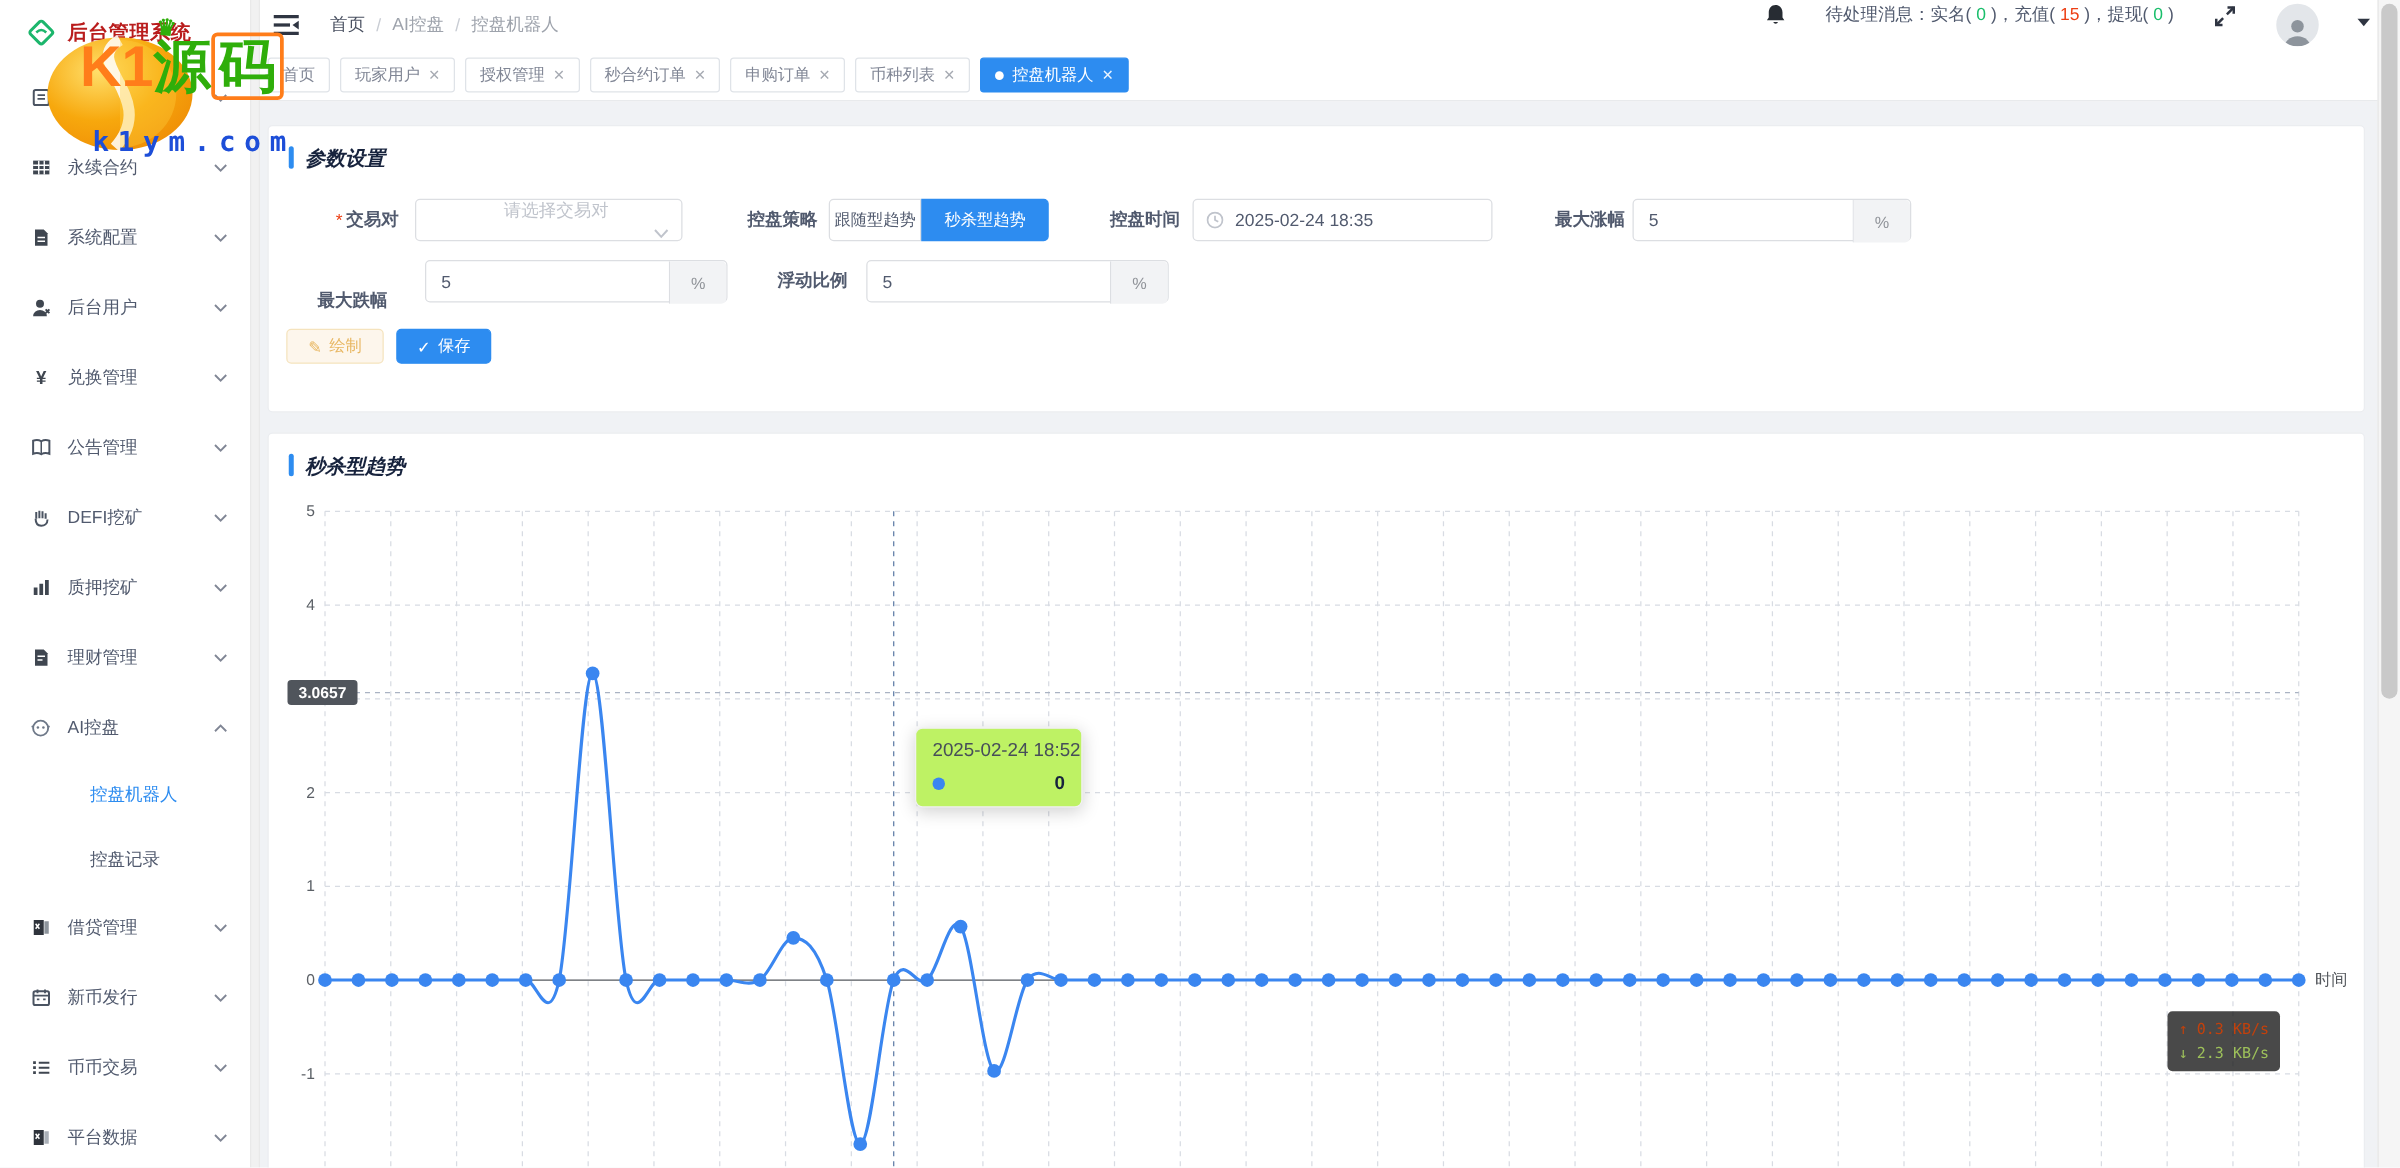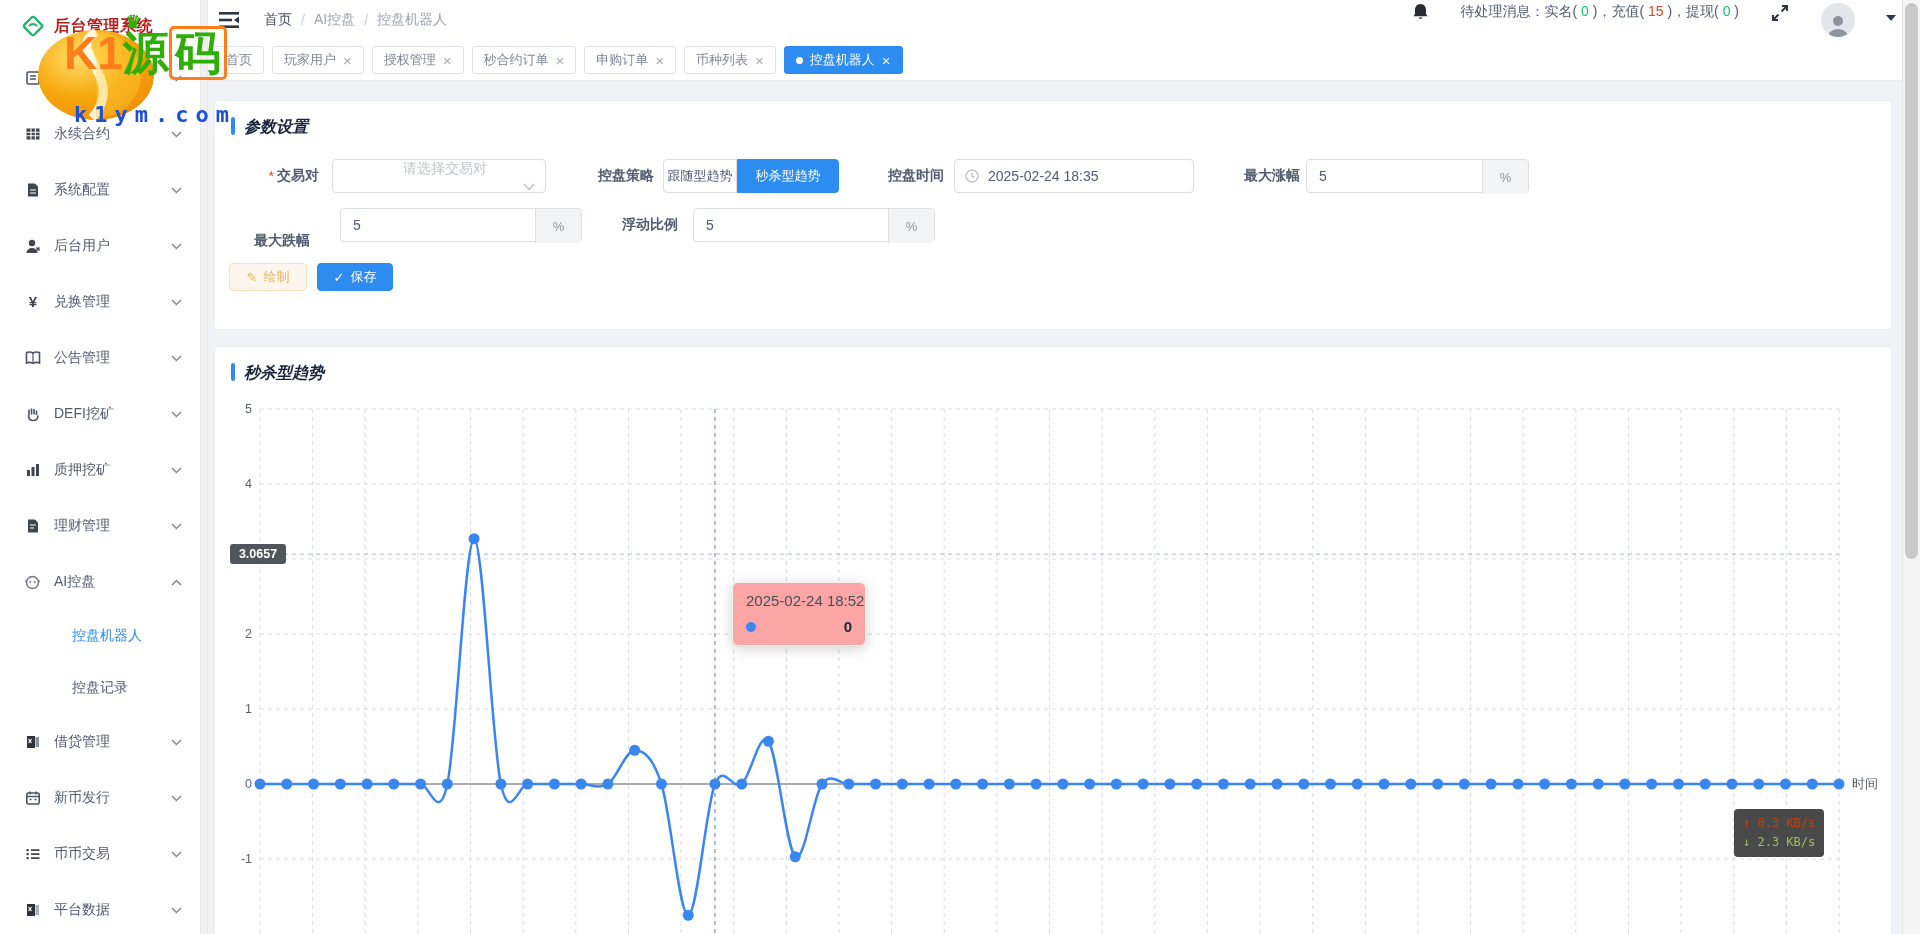--- a/index.html
+++ b/index.html
@@ -66,21 +66,21 @@
   .seg-on  { width:102px; background:#2d8cf0; border:1px solid #2d8cf0; border-radius:0 4px 4px 0; color:#fff; }
   .clock-ic { margin-left:10px; display:flex; }
   .date-txt { padding-left:9px; color:#515a6e; font-size:14px; }
 
   .btn { position:absolute; height:28px; border-radius:4px; display:flex; align-items:center; justify-content:center; gap:6px; font-size:13px; cursor:pointer; }
   .btn-draw { left:14px; top:162px; width:78px; background:#fdf6ec; border:1px solid #f5e3bd; color:#e8b762; }
   .btn-save { left:102px; top:162px; width:76px; background:#2d8cf0; border:1px solid #2d8cf0; color:#fff; }
 
   
   #chart-wrap { position:absolute; left:0; top:50px; width:1678px; height:550px; }
-  .tooltip { position:absolute; left:517px; top:235px; width:134px; background:#fca5a5; border:1px solid #f1f1f1; border-radius:6px;
+  .tooltip { position:absolute; left:517px; top:235px; width:134px; background:#bef264; border:1px solid #f1f1f1; border-radius:6px;
              box-shadow:0 3px 14px rgba(0,0,0,.18); padding:9px 13px 10px 13px; z-index:8; }
   .tt-title { font-size:15px; color:#474e59; margin-bottom:9px; white-space:nowrap; }
   .tt-row { display:flex; align-items:center; }
   .tt-dot { width:10px; height:10px; border-radius:50%; background:#3a86f0; }
   .tt-val { margin-left:auto; font-weight:bold; font-size:15px; color:#17233d; }
 
   .net-box { position:absolute; left:1519px; top:462px; background:rgba(22,22,22,.78); border-radius:4px;
              padding:5px 9px; font-family:"DejaVu Sans Mono",monospace; font-size:12px; line-height:1.6; z-index:9; }
   .net-up { color:#c2410c; }
   .net-down { color:#9dc05a; }

